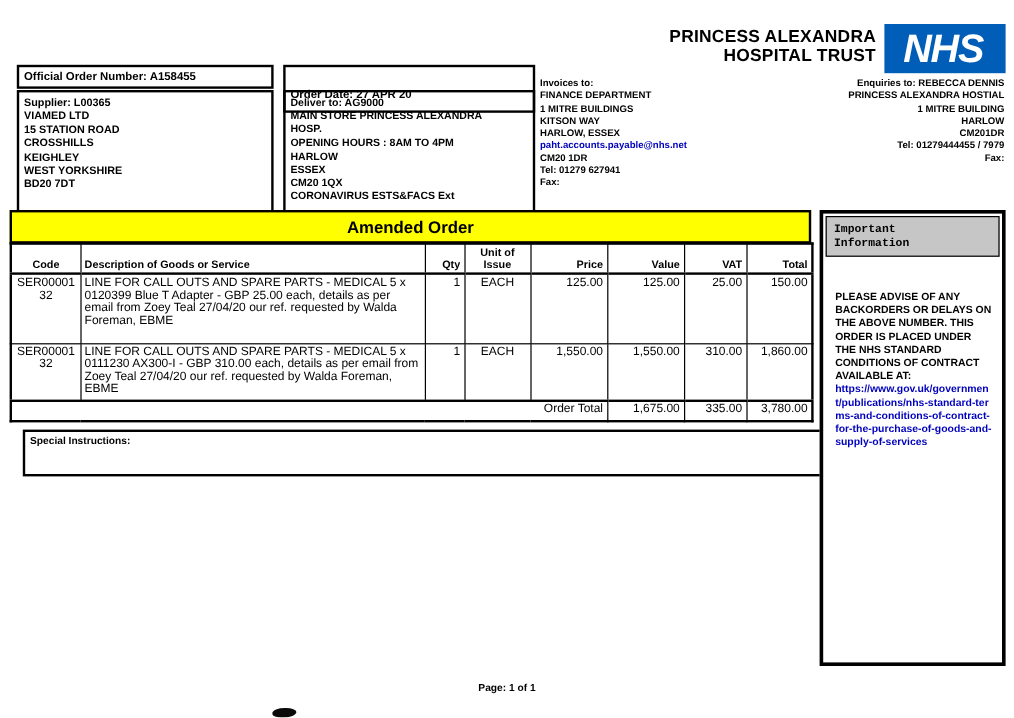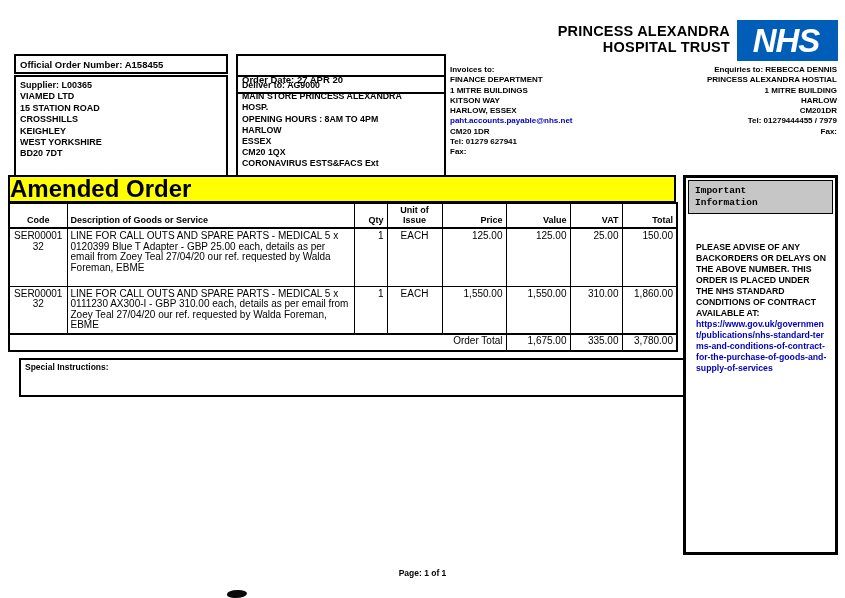--- a/index.html
+++ b/index.html
@@ -24,21 +24,21 @@
   #nhs-logo{left:737px;top:20px;width:101px;height:41px;background:#005EB8;display:flex;align-items:center;justify-content:center;}
   #nhs-logo .nhs-txt{color:#fff;font-style:italic;font-weight:bold;font-size:33px;line-height:33px;padding-right:3px;letter-spacing:-1px;}
 
   
   #invoices{left:450px;top:65px;width:190px;font-size:8px;line-height:10.3px;}
   #enquiries{left:610px;top:65px;width:227px;text-align:right;font-size:8px;line-height:10.3px;}
   .link{color:#0000BD;text-decoration:none;cursor:pointer;}
 
   
   #banner{left:8px;top:175px;width:668px;height:28px;background:#FFFF00;border:2px solid #000;
-    text-align:left;font-size:24px;line-height:24px;}
+    text-align:center;font-size:14px;line-height:24px;}
 
   
   #order-table{position:absolute;left:8px;top:202px;width:668px;border-collapse:collapse;table-layout:fixed;
     border:2px solid #000;font-family:"Liberation Sans", sans-serif;}
   #order-table th{border:1px solid #000;border-bottom:2px solid #000;font-size:9px;padding:1px 3px 2px 3px;vertical-align:bottom;font-weight:bold;}
   #order-table td{border:1px solid #000;font-size:10px;line-height:10.6px;padding:2px 3px;vertical-align:top;font-weight:normal;}
   #order-table .row1{height:58px;}
   #order-table .row2{height:48px;}
   #order-table .num{text-align:right;}
   #order-table .ctr{text-align:center;}

